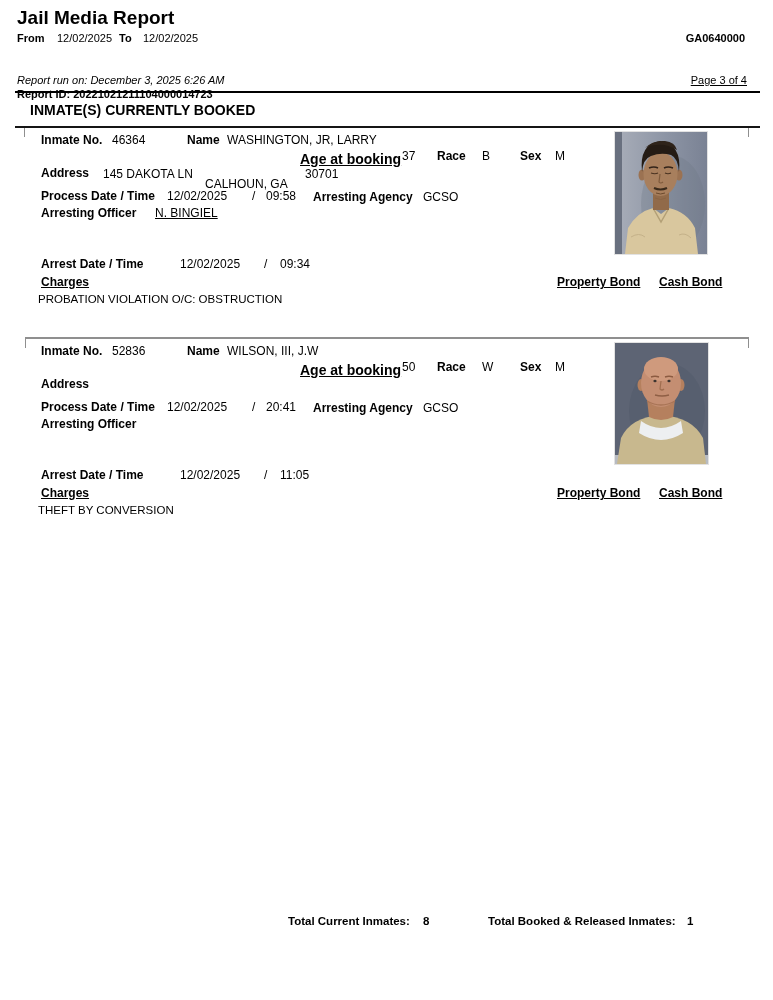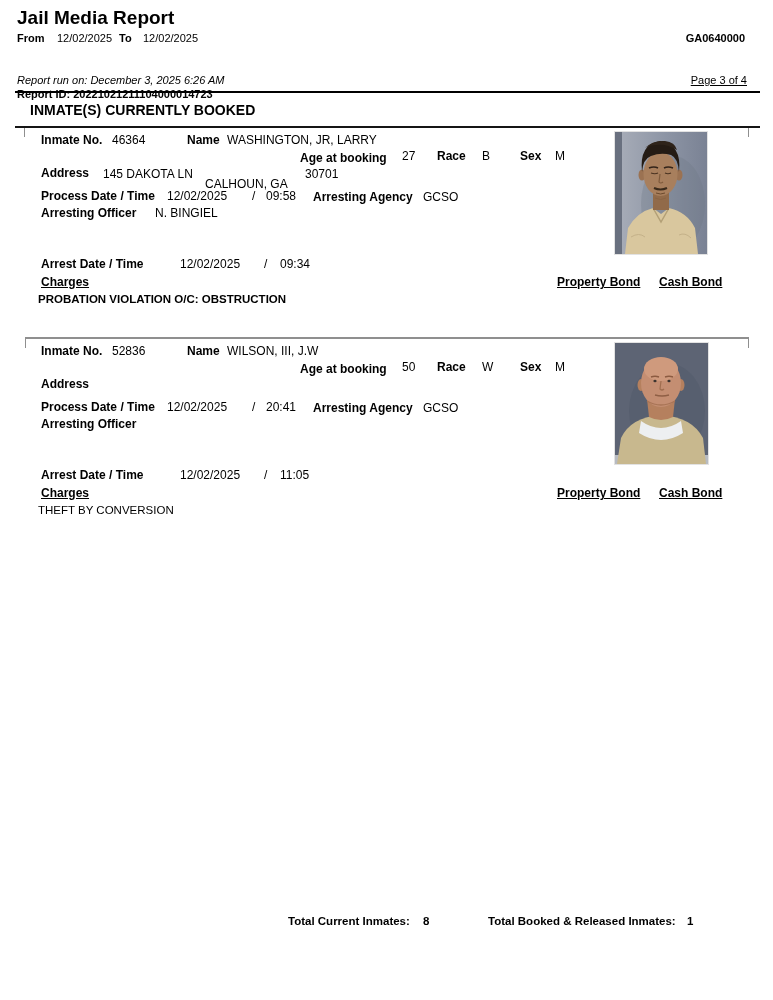--- a/index.html
+++ b/index.html
@@ -9,21 +9,21 @@
   }
   .abs { position:absolute; white-space:nowrap; }
   .b { font-weight:bold; }
   .i { font-style:italic; }
   .t19 { font-size:19px; }
   .t15 { font-size:15px; }
   .t12 { font-size:12px; }
   .t125 { font-size:14px; }
   .t11 { font-size:11px; }
   .t115 { font-size:11.5px; }
-  .t105 { font-size:12px; }
+  .t105 { font-size:14px;text-decoration:underline; }
   .u { text-decoration:underline; }
   .hline { position:absolute; background:#000; }
   .sep { position:absolute; background:#8f8f8f; }
   .stub { position:absolute; background:#8f8f8f; width:1px; height:9px; }
   .inmate-card { position:absolute; left:0; width:773px; height:205px; }
   .photo { position:absolute; left:614px; top:-2px; border:1px solid #e2e2e2; line-height:0; }
 </style>
 </head>
 <body>
 
@@ -55,50 +55,50 @@
   <div class="stub" style="left:24px; top:128px;"></div>
   <div class="stub" style="left:748px; top:128px;"></div>
 
   <div class="inmate-card" style="top:133px;">
     <span class="abs b t12" style="left:41px; top:0;">Inmate No.</span>
     <span class="abs t12" style="left:112px; top:0;">46364</span>
     <span class="abs b t12" style="left:187px; top:0;">Name</span>
     <span class="abs t12" style="left:227px; top:0;">WASHINGTON, JR, LARRY</span>
 
     <span class="abs b t105" style="left:300px; top:18px;">Age at booking</span>
-    <span class="abs t12" style="left:402px; top:16px;">27</span>
+    <span class="abs t12" style="left:402px; top:16px;">37</span>
     <span class="abs b t12" style="left:437px; top:16px;">Race</span>
     <span class="abs t12" style="left:482px; top:16px;">B</span>
     <span class="abs b t12" style="left:520px; top:16px;">Sex</span>
     <span class="abs t12" style="left:555px; top:16px;">M</span>
 
     <span class="abs b t12" style="left:41px; top:33px;">Address</span>
     <span class="abs t12" style="left:103px; top:34px;">145 DAKOTA LN</span>
     <span class="abs t12" style="left:205px; top:44px;">CALHOUN, GA</span>
     <span class="abs t12" style="left:305px; top:34px;">30701</span>
 
     <span class="abs b t12" style="left:41px; top:56px;">Process Date / Time</span>
     <span class="abs t12" style="left:167px; top:56px;">12/02/2025</span>
     <span class="abs t12" style="left:252px; top:56px;">/</span>
     <span class="abs t12" style="left:266px; top:56px;text-align:right;">09:58</span>
     <span class="abs b t12" style="left:313px; top:57px;">Arresting Agency</span>
     <span class="abs t12" style="left:423px; top:57px;">GCSO</span>
 
     <span class="abs b t12" style="left:41px; top:73px;">Arresting Officer</span>
-    <span class="abs t12" style="left:155px; top:73px;">N. BINGIEL</span>
+    <span class="abs t12" style="left:155px; top:73px;text-decoration:underline;">N. BINGIEL</span>
 
     <span class="abs b t12" style="left:41px; top:124px;">Arrest Date / Time</span>
     <span class="abs t12" style="left:180px; top:124px;">12/02/2025</span>
     <span class="abs t12" style="left:264px; top:124px;">/</span>
     <span class="abs t12" style="left:280px; top:124px;">09:34</span>
 
     <span class="abs b t12 u" style="left:41px; top:142px;">Charges</span>
     <span class="abs b t12 u" style="left:557px; top:142px;">Property Bond</span>
     <span class="abs b t12 u" style="left:659px; top:142px;">Cash Bond</span>
-    <span class="abs t115" style="left:38px; top:160px;font-weight:bold;">PROBATION VIOLATION O/C: OBSTRUCTION</span>
+    <span class="abs t115" style="left:38px; top:160px;">PROBATION VIOLATION O/C: OBSTRUCTION</span>
 
     <div class="photo">
       <svg viewBox="0 0 92 122" width="92" height="122">
         <defs>
           <linearGradient id="m1bg" x1="0" y1="0" x2="1" y2="0">
             <stop offset="0" stop-color="#a9aeb9"></stop>
               <stop offset="0.55" stop-color="#8d95a5"></stop>
               <stop offset="1" stop-color="#7a8294"></stop>
           </linearGradient>
         </defs>

